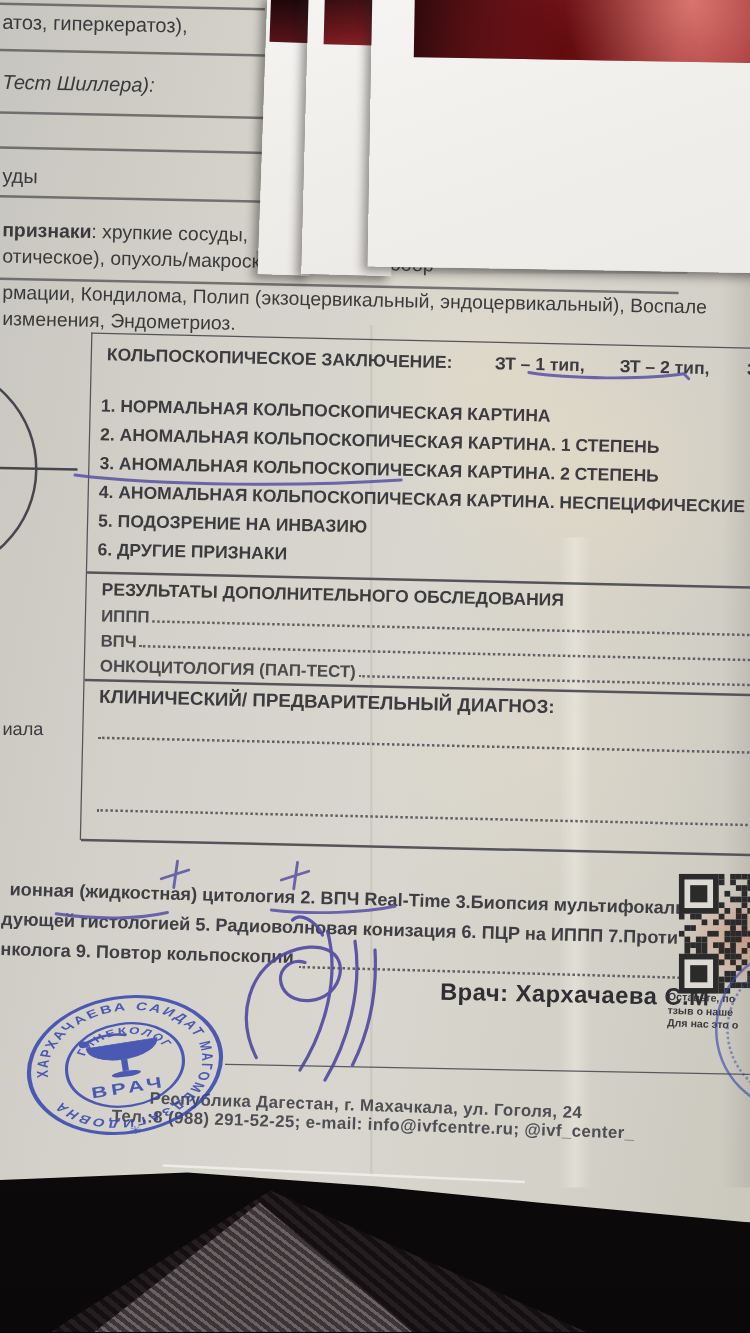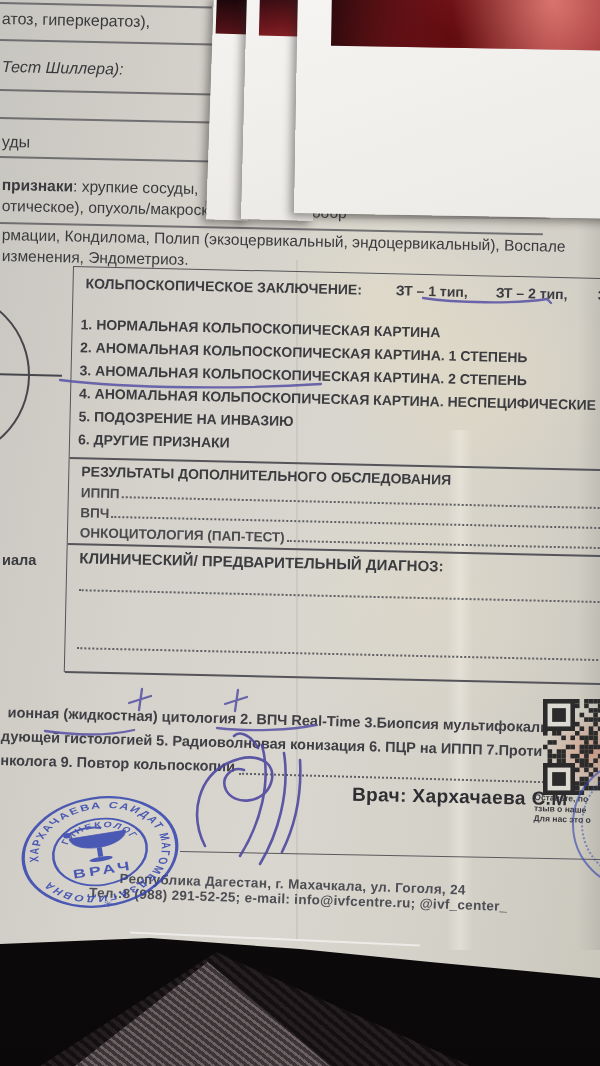--- a/index.html
+++ b/index.html
@@ -46,21 +46,21 @@
      transform:rotate(1.3deg);transform-origin:left top;padding-left:12px;color:#3b3b40;}
   .table .hline{position:absolute;left:0;width:100%;height:1.5px;background:#54545a;}
   .t-head{position:absolute;left:12px;top:8px;display:flex;white-space:nowrap;font-weight:700;font-size:14px;}
   .t-head .zt1{margin-left:34px;} .t-head .zt2{margin-left:28px;} .t-head .zt3{margin-left:30px;}
   .t-items{position:absolute;left:8px;top:46px;font-size:14px;font-weight:600;line-height:23px;white-space:nowrap;}
   .t-sec-title{position:absolute;left:12px;font-size:14px;font-weight:700;white-space:nowrap;}
   .dotrow{position:absolute;left:12px;right:-12px;display:flex;font-size:13.5px;font-weight:600;color:#4a4a4f;}
   .dots{flex:1;border-bottom:2px dotted #5f5f64;margin:0 0 3px 2px;}
   .dline{position:absolute;left:12px;right:-10px;border-bottom:2px dotted #5f5f64;}
 
-  .margin-frag{left:2px;top:552px;font-size:14.5px;font-weight:700;color:#3b3b40;z-index:5;}
+  .margin-frag{left:2px;top:576px;font-size:14.5px;font-weight:400;color:#3b3b40;z-index:5;}
 
   
   .recs{left:2px;top:700px;width:560px;z-index:6;font-size:14.5px;font-weight:600;color:#3e3e44;
         line-height:24px;transform:rotate(1.6deg);transform-origin:left top;white-space:nowrap;}
   .recs .l1{padding-left:6px;}
   .recs .l3{display:flex;width:556px;}
   .recs .dots{border-bottom:2px dotted #5f5f64;margin:0 0 4px 4px;}
 
   
   #qr{left:543px;top:699px;width:96px;height:96px;z-index:8;}

